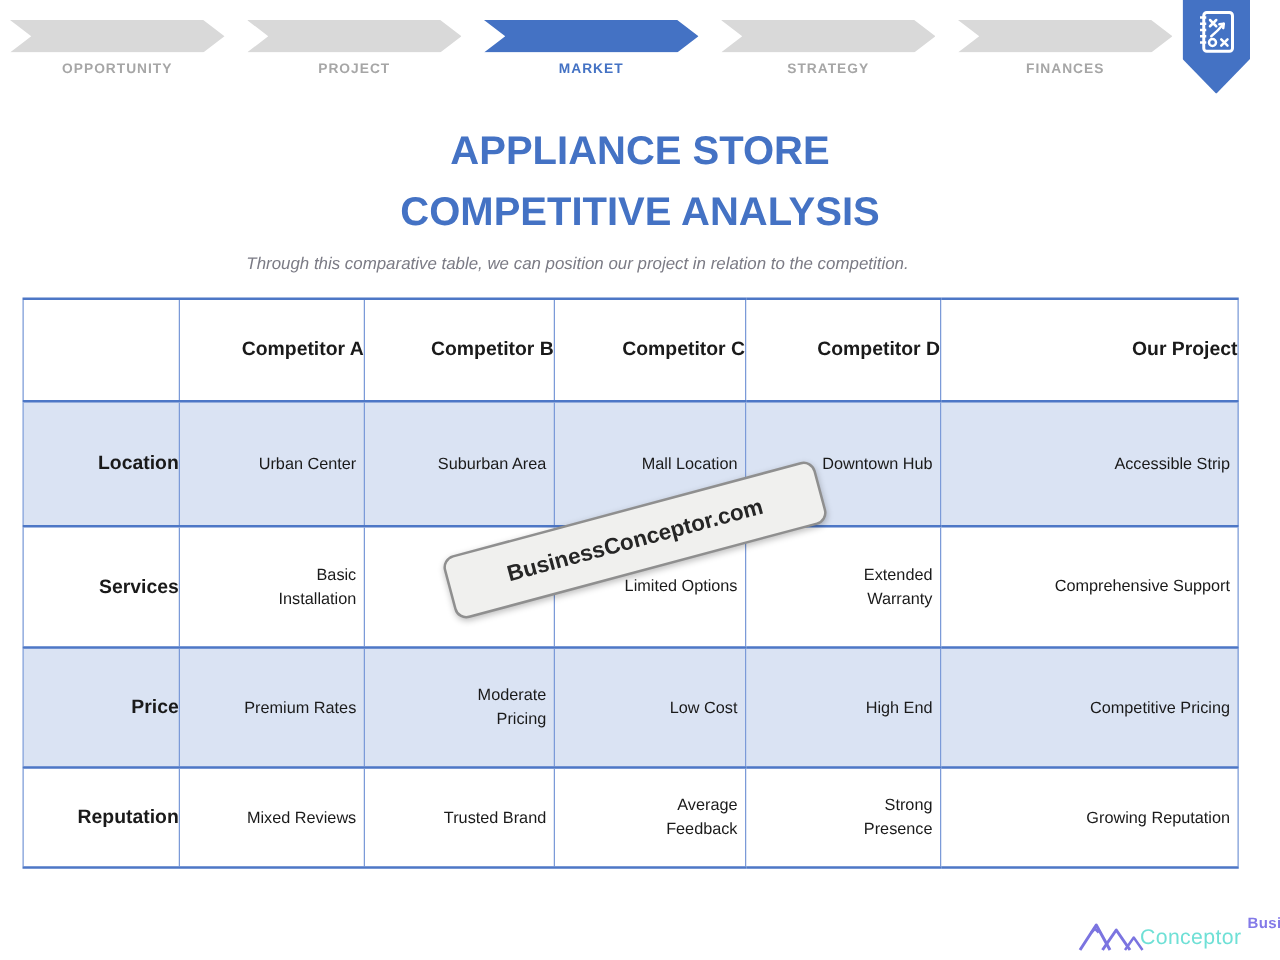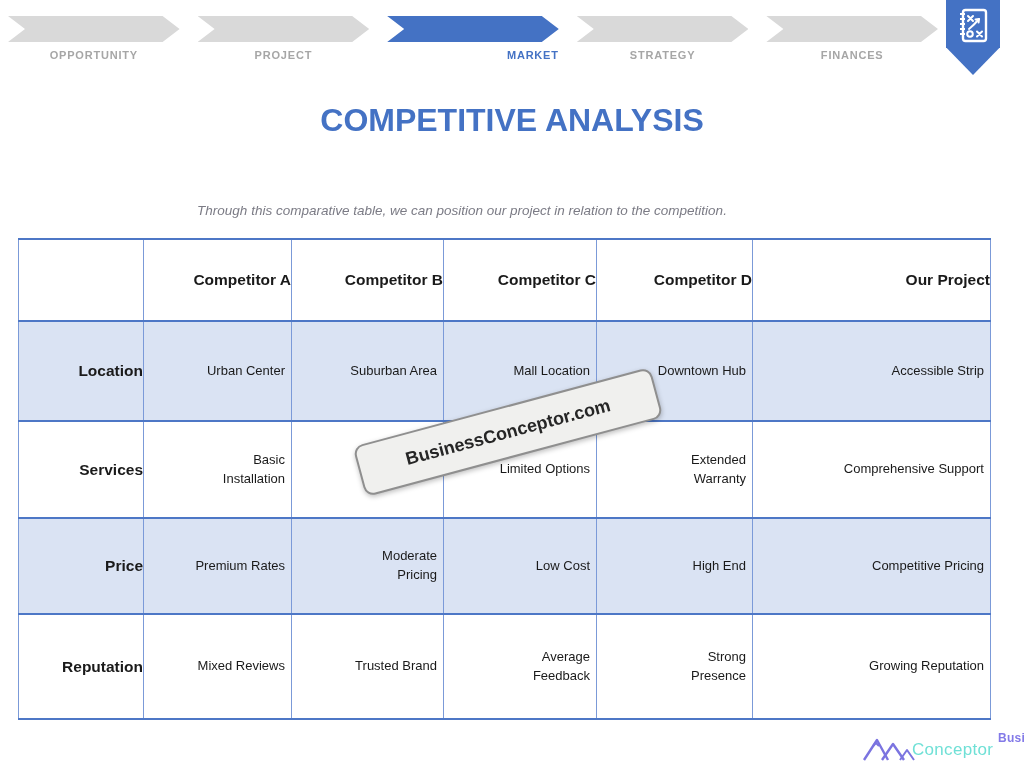--- a/index.html
+++ b/index.html
@@ -21,21 +21,21 @@
   .chevron {
     height: 26px; background: #d9d9d9;
     clip-path: polygon(0 0, calc(100% - 17px) 0, 100% 50%, calc(100% - 17px) 100%, 0 100%, 17px 50%);
   }
   .process-step.active .chevron { background: #4472c4; }
   .step-label {
     margin-top: 7px; text-align: center;
     font-size: 11px; font-weight: bold; letter-spacing: 0.8px;
     color: #a6a6a6;
   }
-  .process-step.active .step-label { color: #4472c4; text-align: right; }
+  .process-step.active .step-label { color: #4472c4; }
 
   
   .corner-badge {
     position: absolute; left: 946px; top: 0; width: 54px; height: 75px;
     background: #4472c4;
     clip-path: polygon(0 0, 100% 0, 100% 63%, 50% 100%, 0 63%);
     display: flex; justify-content: center;
   }
   .corner-badge svg { margin-top: 7px; }
 
@@ -66,21 +66,21 @@
   }
   table.cmp thead tr { height: 82px; }
   table.cmp th { font-size: 15.5px; font-weight: bold; background: #ffffff; }
   table.cmp td.row-label { font-size: 15.5px; font-weight: bold; }
   table.cmp td.val { font-size: 13px; white-space: pre-line; line-height: 1.45; padding: 0 6px; }
   tr.row-blue { background: #dae3f3; }
   tr.row-white { background: #ffffff; }
   tr.h100 { height: 100px; }
   tr.h97  { height: 97px; }
   tr.h96  { height: 96px; }
-  tr.h109 { height: 105px; }
+  tr.h109 { height: 80px; }
 
   
   .watermark {
     position: absolute; left: 508px; top: 432px;
     width: 308px; height: 52px;
     transform: translate(-50%, -50%) rotate(-15deg);
     background: #f0f0ee;
     border: 2px solid #8f8f8f;
     border-radius: 10px;
     box-shadow: 0 2px 5px rgba(0,0,0,0.25);
@@ -140,20 +140,21 @@
     <line x1="4" y1="27" x2="9" y2="27" stroke="#ffffff" stroke-width="2"></line>
     <path d="M12 9 L17 14 M17 9 L12 14" stroke="#ffffff" stroke-width="2" stroke-linecap="round"></path>
     <path d="M13 22 Q18 18 23 12" fill="none" stroke="#ffffff" stroke-width="2" stroke-linecap="round"></path>
     <path d="M23 12 L19.5 12.4 M23 12 L22.6 15.5" stroke="#ffffff" stroke-width="2" stroke-linecap="round"></path>
     <circle cx="14" cy="27" r="2.8" fill="none" stroke="#ffffff" stroke-width="2"></circle>
     <path d="M21 24.5 L26 29.5 M26 24.5 L21 29.5" stroke="#ffffff" stroke-width="2" stroke-linecap="round"></path>
   </svg>
 </div>
 
 <div class="title-block">
+  <div>APPLIANCE STORE</div>
   <div>COMPETITIVE ANALYSIS</div>
 </div>
 <div class="subtitle">Through this comparative table, we can position our project in relation to the competition.</div>
 
 <table class="cmp">
   <colgroup>
     <col style="width:125px">
       <col style="width:148px">
       <col style="width:152px">
     <col style="width:153px">

